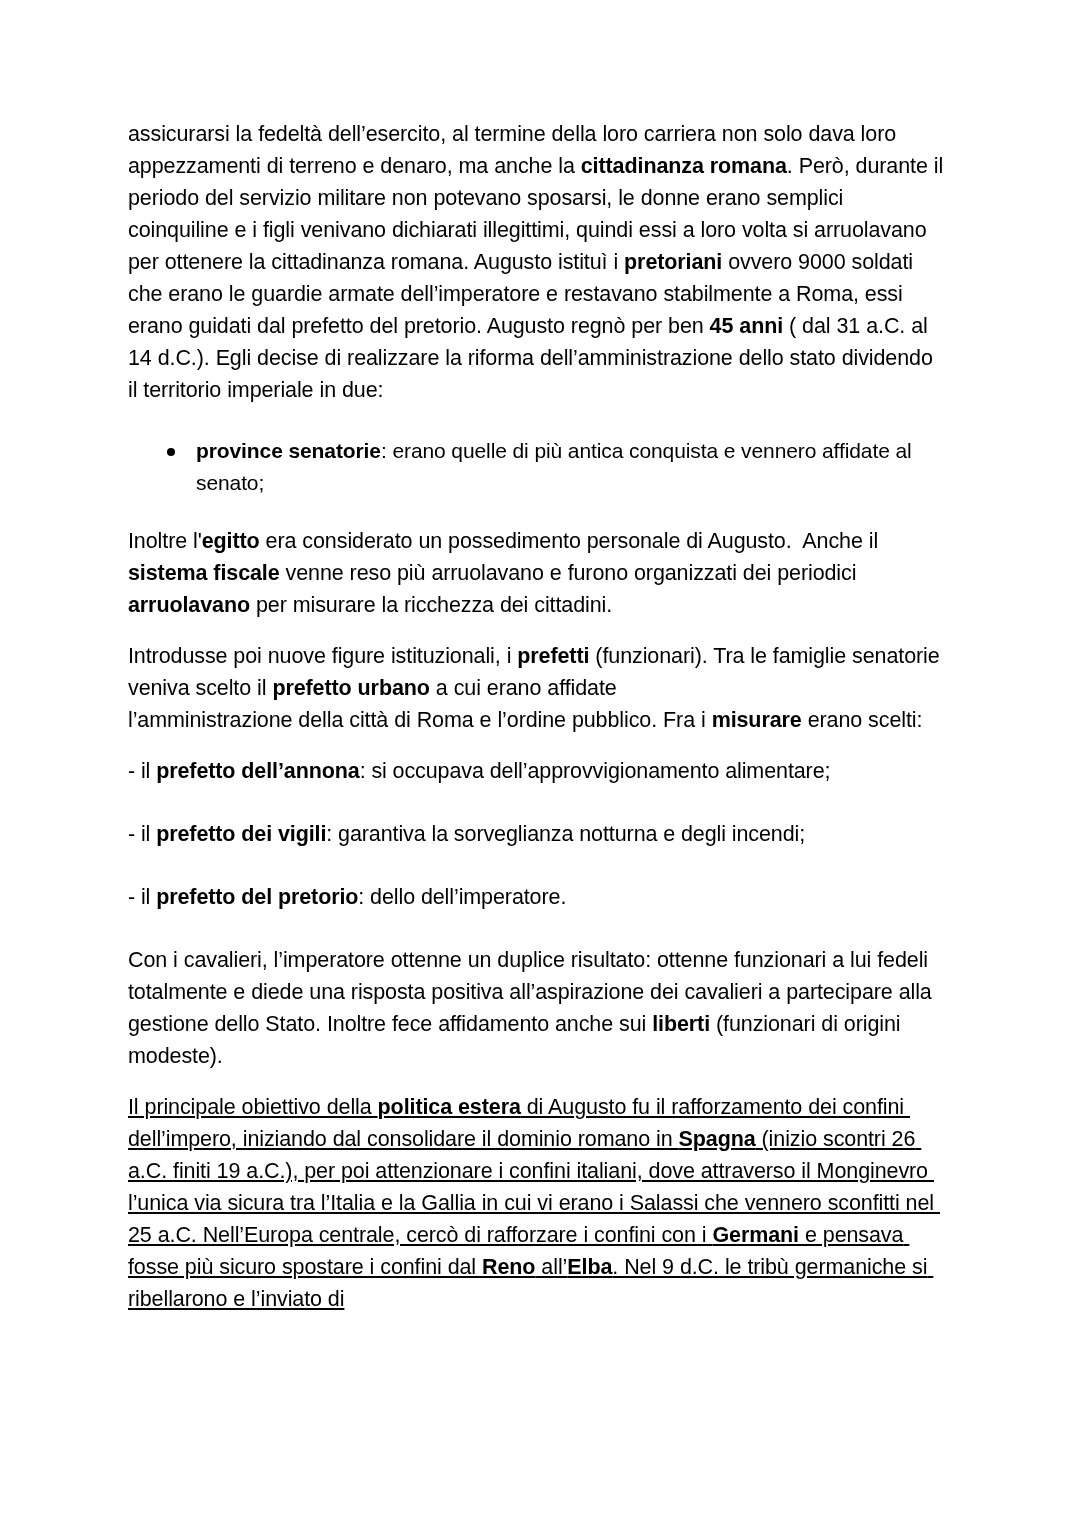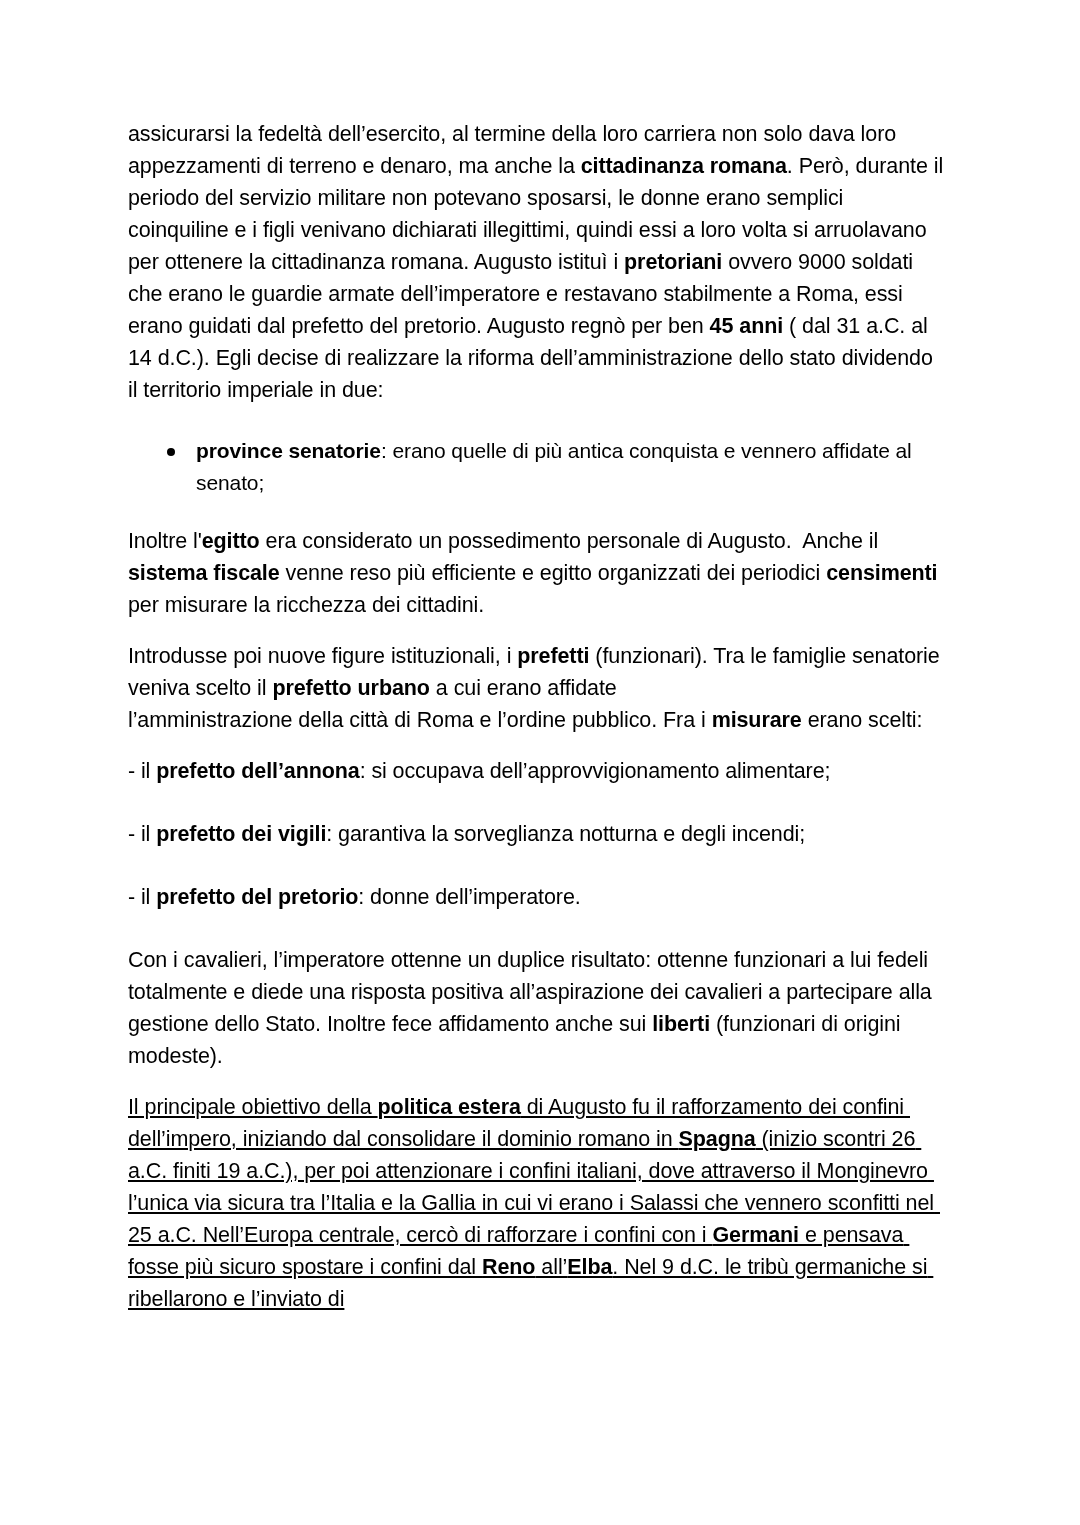--- a/index.html
+++ b/index.html
@@ -83,29 +83,29 @@
 
 <div class="page">
   <div class="doc-body">
 
     <p class="para"><span>assicurarsi la fedeltà dell’esercito, al termine della loro carriera non solo dava loro appezzamenti di terreno e denaro, ma anche la </span><b>cittadinanza romana</b><span>. Però, durante il periodo del servizio militare non potevano sposarsi, le donne erano semplici coinquiline e i figli venivano dichiarati illegittimi, quindi essi a loro volta si arruolavano per ottenere la cittadinanza romana. Augusto istituì i </span><b>pretoriani</b><span> ovvero 9000 soldati che erano le guardie armate dell’imperatore e restavano stabilmente a Roma, essi erano guidati dal prefetto del pretorio. Augusto regnò per ben </span><b>45 anni</b><span> ( dal 31 a.C. al 14 d.C.). Egli decise di realizzare la riforma dell’amministrazione dello stato dividendo il territorio imperiale in due:</span></p>
 
     <ul class="bullet-list">
       <li><b>province senatorie</b><span>: erano quelle di più antica conquista e vennero affidate al senato;</span></li>
     </ul>
 
-    <p class="para"><span>Inoltre l'</span><b>egitto</b><span> era considerato un possedimento personale di Augusto.  Anche il </span><b>sistema fiscale</b><span> venne reso più efficiente e egitto organizzati dei periodici </span><b>censimenti</b><span> per misurare la ricchezza dei cittadini.</span></p>
+    <p class="para"><span>Inoltre l'</span><b>egitto</b><span> era considerato un possedimento personale di Augusto.  Anche il </span><b>sistema fiscale</b><span> venne reso più arruolavano e furono organizzati dei periodici </span><b>arruolavano</b><span> per misurare la ricchezza dei cittadini.</span></p>
 
     <p class="para"><span>Introdusse poi nuove figure istituzionali, i </span><b>prefetti</b><span> (funzionari). Tra le famiglie senatorie veniva scelto il </span><b>prefetto urbano</b><span> a cui erano affidate
 l’amministrazione della città di Roma e l’ordine pubblico. Fra i </span><b>misurare</b><span> erano scelti:</span></p>
 
     <div class="dash-group">
       <p class="dash-line"><span>- il </span><b>prefetto dell’annona</b><span>: si occupava dell’approvvigionamento alimentare;</span></p>
       <p class="dash-line"><span>- il </span><b>prefetto dei vigili</b><span>: garantiva la sorveglianza notturna e degli incendi;</span></p>
-      <p class="dash-line"><span>- il </span><b>prefetto del pretorio</b><span>: donne dell’imperatore.</span></p>
+      <p class="dash-line"><span>- il </span><b>prefetto del pretorio</b><span>: dello dell’imperatore.</span></p>
     </div>
 
     <p class="para"><span>Con i cavalieri, l’imperatore ottenne un duplice risultato: ottenne funzionari a lui fedeli totalmente e diede una risposta positiva all’aspirazione dei cavalieri a partecipare alla gestione dello Stato. Inoltre fece affidamento anche sui </span><b>liberti</b><span> (funzionari di origini modeste).</span></p>
 
     <p class="para"><span>Il principale obiettivo della </span><b>politica estera</b><span> di Augusto fu il rafforzamento dei confini dell’impero, iniziando dal consolidare il dominio romano in </span><b>Spagna</b><span> (inizio scontri 26 a.C. finiti 19 a.C.), per poi attenzionare i confini italiani, dove attraverso il Monginevro l’unica via sicura tra l’Italia e la Gallia in cui vi erano i Salassi che vennero sconfitti nel 25 a.C. Nell’Europa centrale, cercò di rafforzare i confini con i </span><b>Germani</b><span> e pensava fosse più sicuro spostare i confini dal </span><b>Reno</b><span> all’</span><b>Elba</b><span>. Nel 9 d.C. le tribù germaniche si ribellarono e l’inviato di</span></p>
 
   </div>
 </div>
 
 </body></html>

